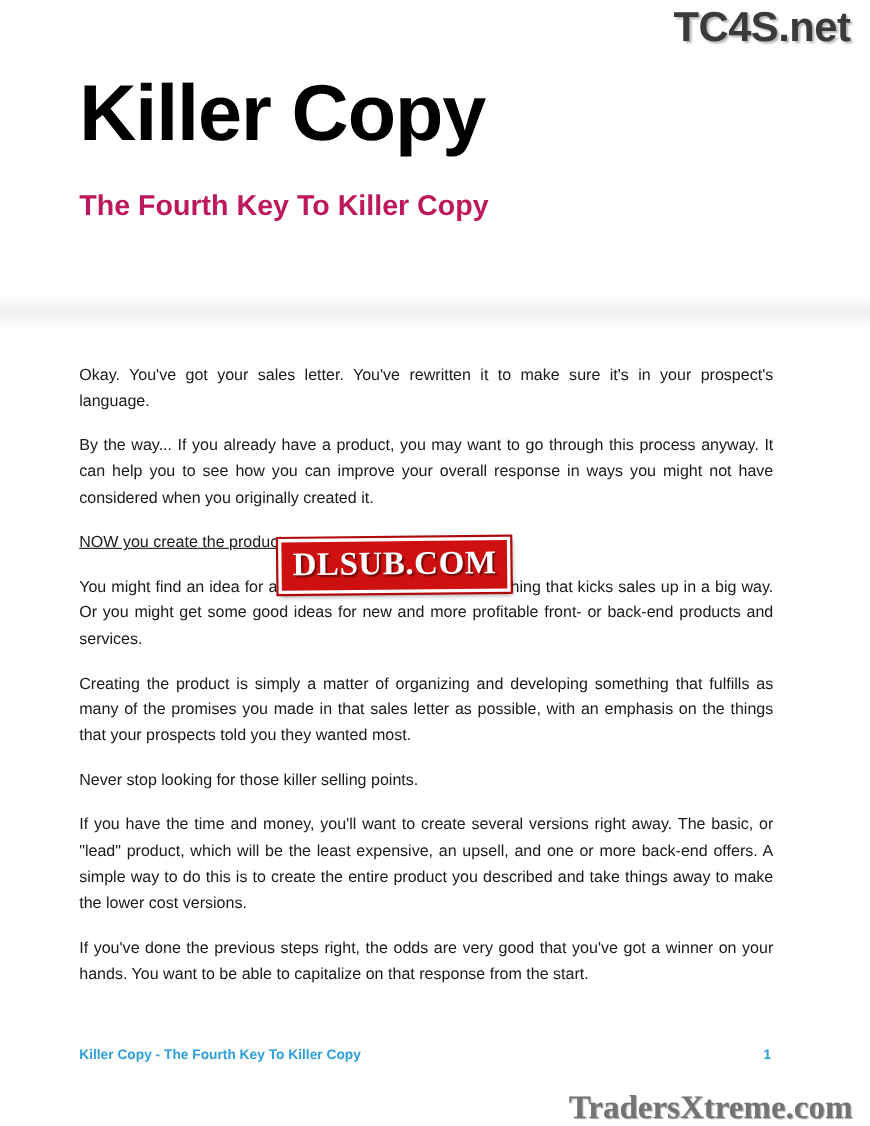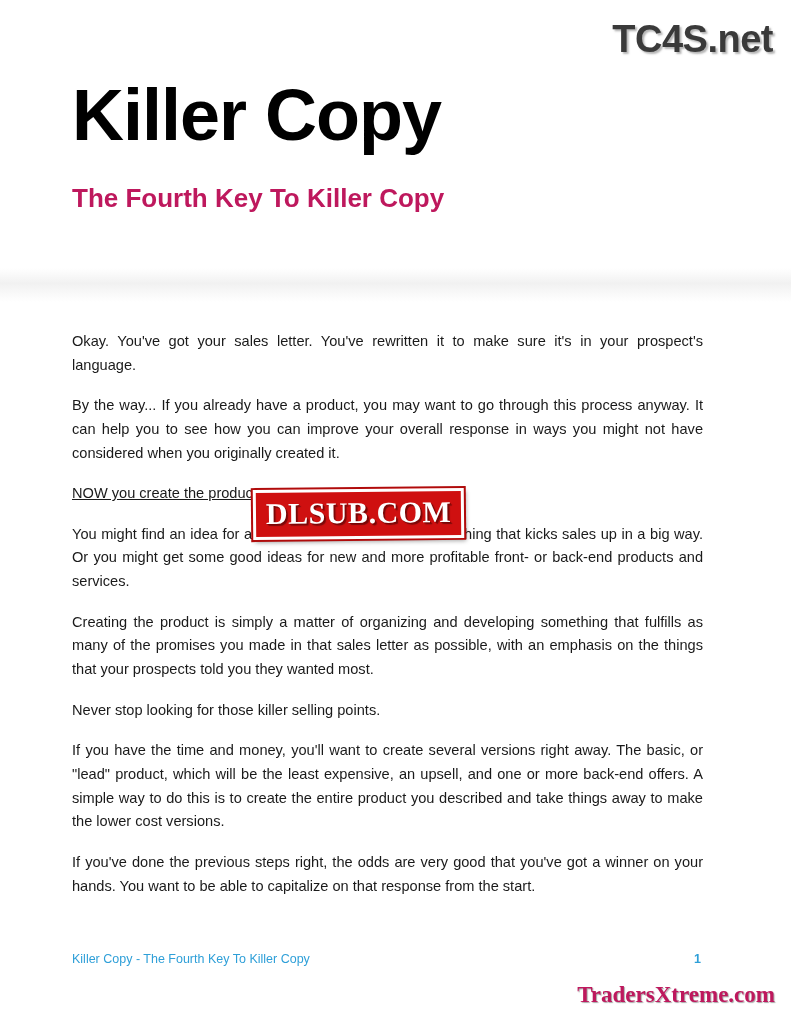--- a/index.html
+++ b/index.html
@@ -25,27 +25,26 @@
   .site-brand {
     position: absolute;
     top: 4px;
     right: 18px;
     font-family: "Liberation Sans", sans-serif;
     font-weight: bold;
     font-size: 38px;
     letter-spacing: -0.5px;
     color: #3a3a3a;
     text-shadow: 2px 2px 2px rgba(120,120,120,0.55);
-    margin-top: 14px;
   }
 
   
   .header-block {
     position: absolute;
-    top: 70px;
+    top: 58px;
     left: 0;
     right: 0;
     height: 200px;
     text-align: center;
   }
   .doc-title {
     position: absolute;
     top: 8px;
     left: 72px;
     font-size: 72px;
@@ -111,38 +110,38 @@
     position: absolute;
     left: 72px;
     right: 72px;
     top: 952px;
     display: flex;
     justify-content: space-between;
     align-items: baseline;
   }
   .footer-title {
     font-size: 12.5px;
-    font-weight: normal;
+    font-weight: bold;
     color: #2e9fd8;
   }
   .footer-page {
     font-size: 12.5px;
     font-weight: bold;
     color: #2e9fd8;
     margin-right: 18px;
   }
 
   .bottom-brand {
     position: absolute;
     right: 16px;
-    bottom: 16px;
+    bottom: 0;
     font-family: "Liberation Serif", serif;
     font-weight: bold;
-    font-size: 23px;
-    color: #be185d;
+    font-size: 30px;
+    color: #737373;
     text-shadow: 1px 1px 1px rgba(0,0,0,0.35);
   }
 </style>
 </head>
 <body>
 
 <div class="page">
 
   <div class="site-brand">TC4S.net</div>
 

